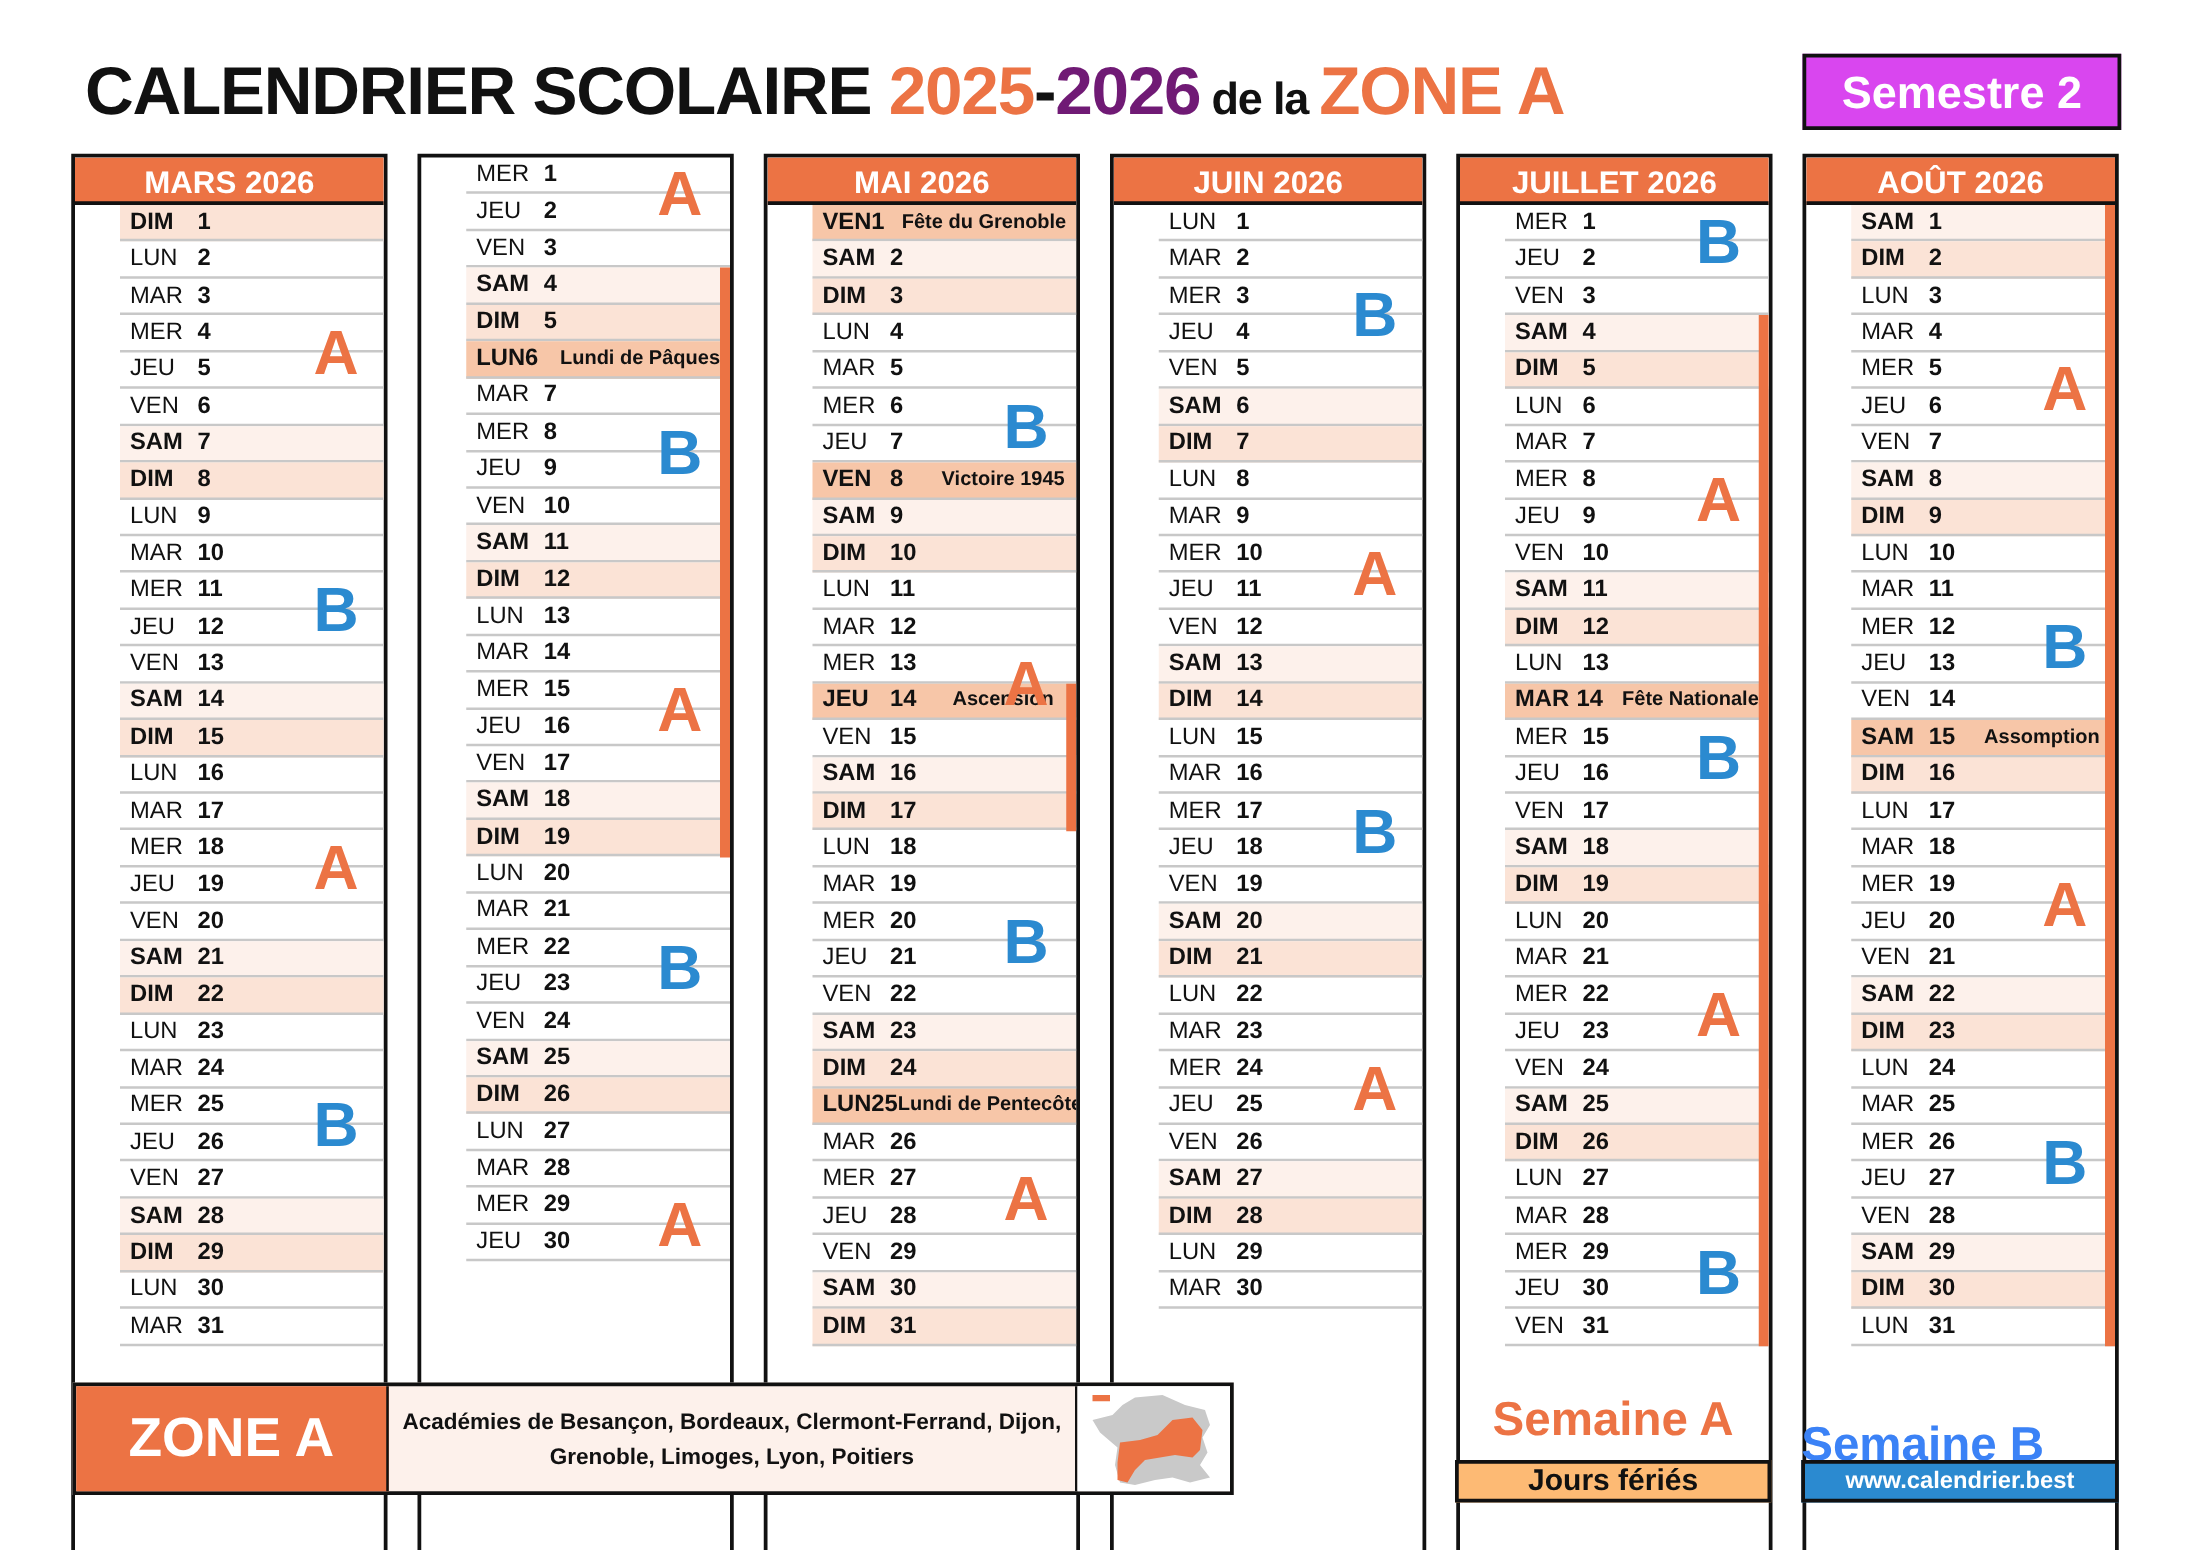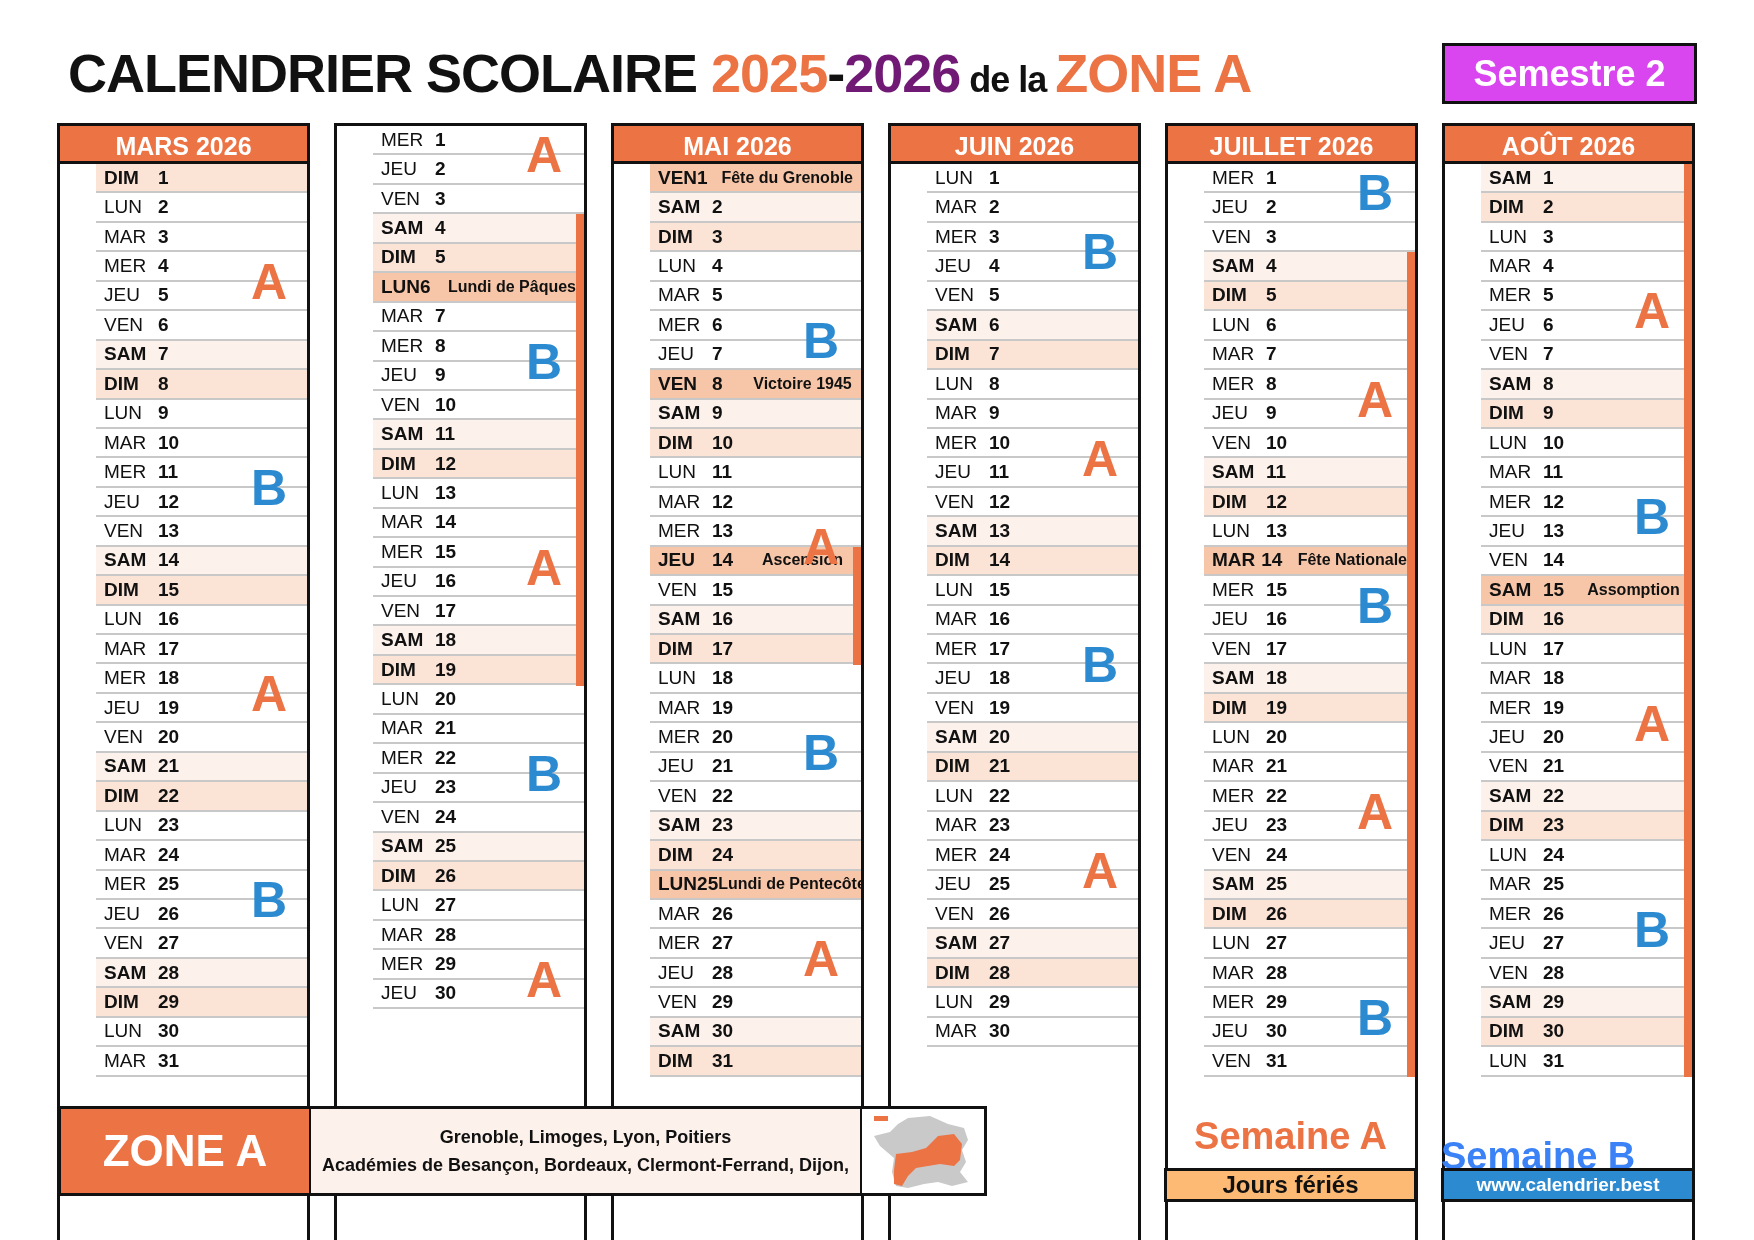--- a/index.html
+++ b/index.html
@@ -1074,22 +1074,22 @@
         <div class="week-letter A" style="top: 559.55px; right: 22px;">A</div>
         <div class="week-letter B" style="top: 765.7px; right: 22px;">B</div>
       </div>
     </div>
   </div>
 
 <div class="zone-box">
   <div class="zone-label">ZONE A</div>
   <div class="zone-academies">
     <div>
+      <div>Académies de Besançon, Bordeaux, Clermont-Ferrand, Dijon,</div>
       <div>Grenoble, Limoges, Lyon, Poitiers</div>
-      <div>Académies de Besançon, Bordeaux, Clermont-Ferrand, Dijon,</div>
     </div>
   </div>
   <div class="zone-map">
     <svg width="110" height="82" viewBox="0 0 110 82">
       <rect x="6" y="6" width="14" height="5" fill="#EC7344"></rect>
       <path d="M40 8 L62 6 L80 14 L96 18 L100 30 L94 40 L98 52 L92 62 L100 72 L84 76 L70 72 L56 74 L40 78 L28 76 L24 62 L26 48 L12 36 L6 26 L22 22 L30 14 Z" fill="#C9C9C9"></path>
       <path d="M28 44 L44 42 L58 38 L70 26 L86 24 L94 34 L92 50 L86 56 L72 54 L60 56 L48 58 L40 66 L34 76 L26 74 L26 60 Z" fill="#EC7344"></path>
     </svg>
   </div>
 </div>

